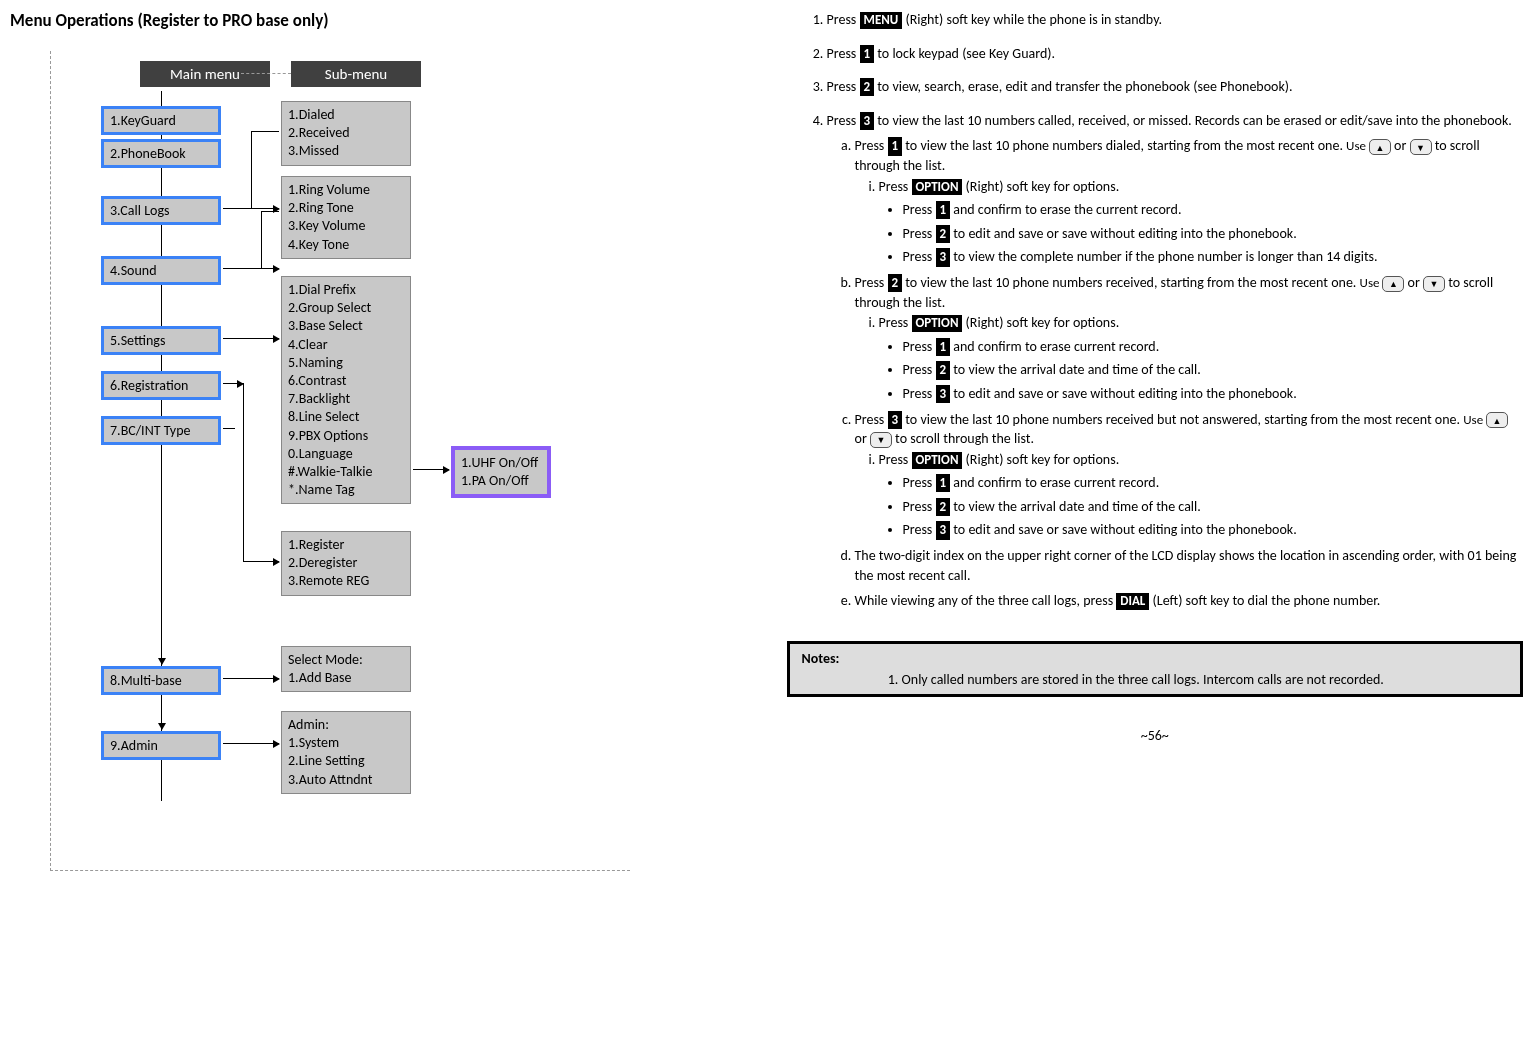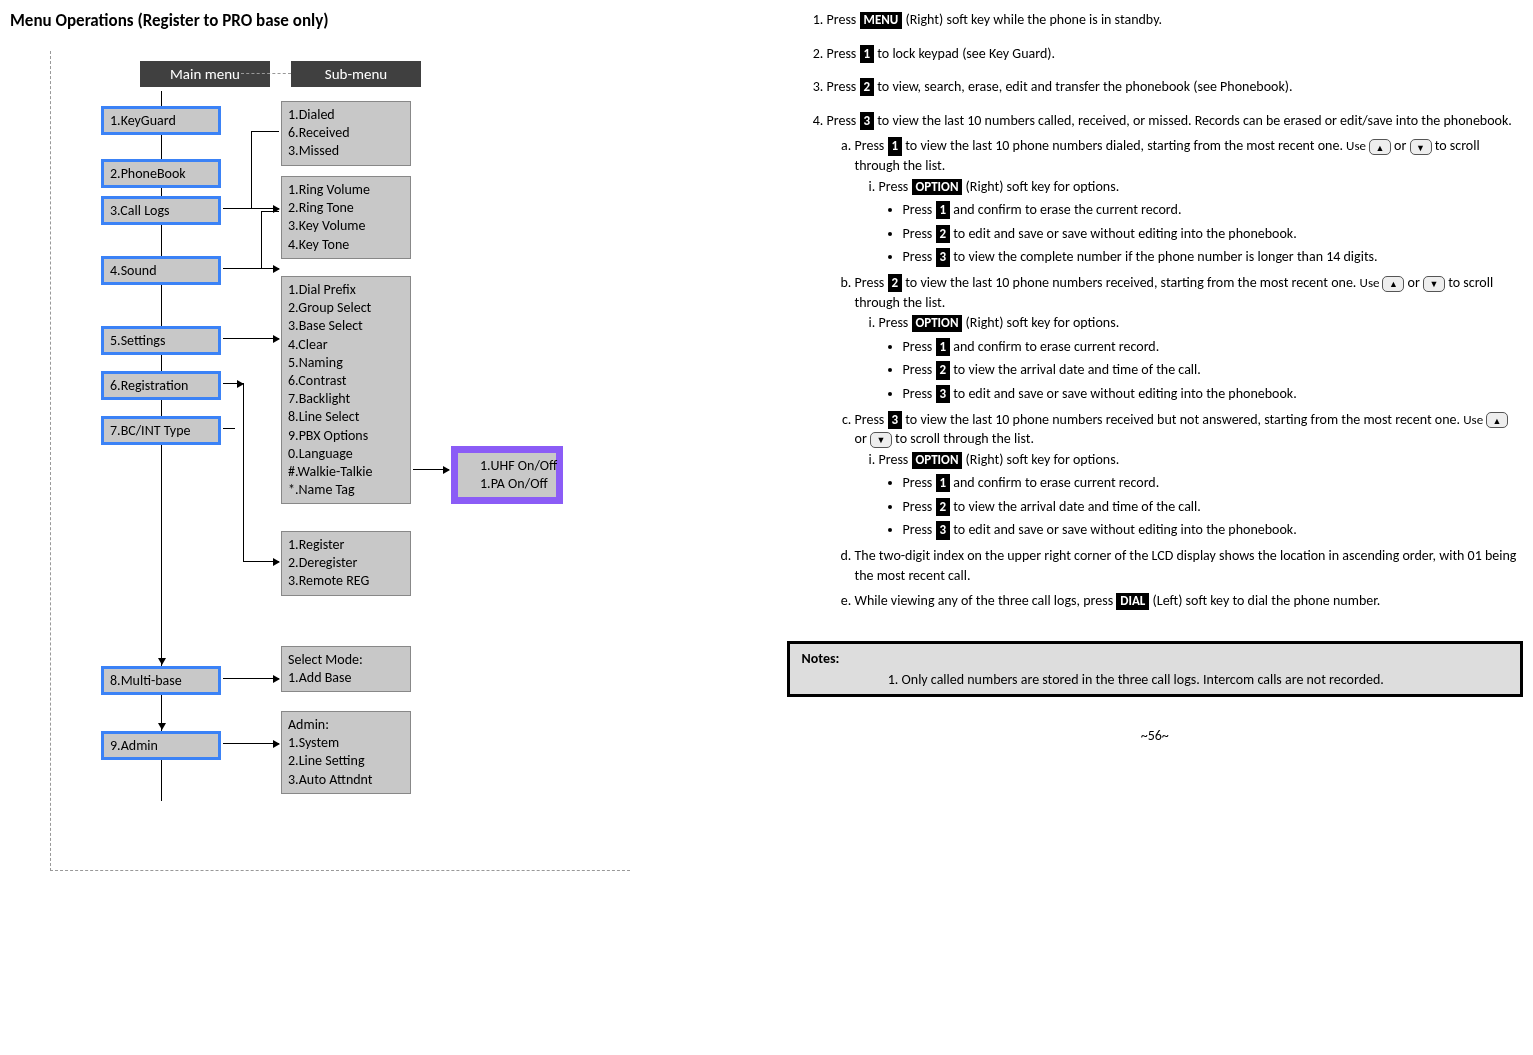--- a/index.html
+++ b/index.html
@@ -62,25 +62,25 @@
     width: 130px;
     background: #c8c8c8;
     border: 1px solid #888;
     font-size: 14px;
     padding: 4px 6px;
     line-height: 1.3;
   }
   .titem {
     position: absolute;
     left: 400px;
-    width: 112px;
+    width: 100px;
     background: #c8c8c8;
-    border: 7px solid #8b5cf6;
-    font-size: 14px;
-    padding: 4px 22px;
+    border: 4px solid #8b5cf6;
+    font-size: 14px;
+    padding: 4px 6px;
     line-height: 1.3;
   }
   .sitem div, .titem div { white-space: nowrap; }
 
   
   .vline-main {
     position: absolute;
     left: 110px;
     top: 40px;
     width: 0;
@@ -177,32 +177,32 @@
     <div class="diagram-zone">
 
       <div class="hdr mainmenu-hdr">Main menu</div>
       <div class="hdr submenu-hdr">Sub-menu</div>
 
       <div style="position:absolute;left:190px;top:22px;width:50px;border-top:1px dashed #999;"></div>
 
       <div class="vline-main"></div>
 
       <div class="mitem" style="top:55px">1.KeyGuard</div>
-      <div class="mitem" style="top:108px">2.PhoneBook</div>
+      <div class="mitem" style="top:88px">2.PhoneBook</div>
       <div class="mitem" style="top:145px">3.Call Logs</div>
       <div class="mitem" style="top:205px">4.Sound</div>
       <div class="mitem" style="top:275px">5.Settings</div>
       <div class="mitem" style="top:320px">6.Registration</div>
       <div class="mitem" style="top:365px">7.BC/INT Type</div>
       <div class="mitem" style="top:615px">8.Multi-base</div>
       <div class="mitem" style="top:680px">9.Admin</div>
 
       <div class="sitem" style="top:50px">
         <div>1.Dialed</div>
-        <div>6.Received</div>
+        <div>2.Received</div>
         <div>3.Missed</div>
       </div>
       <div class="sitem" style="top:125px">
         <div>1.Ring Volume</div>
         <div>2.Ring Tone</div>
         <div>3.Key Volume</div>
         <div>4.Key Tone</div>
       </div>
       <div class="sitem" style="top:225px">
         <div>1.Dial Prefix</div>

